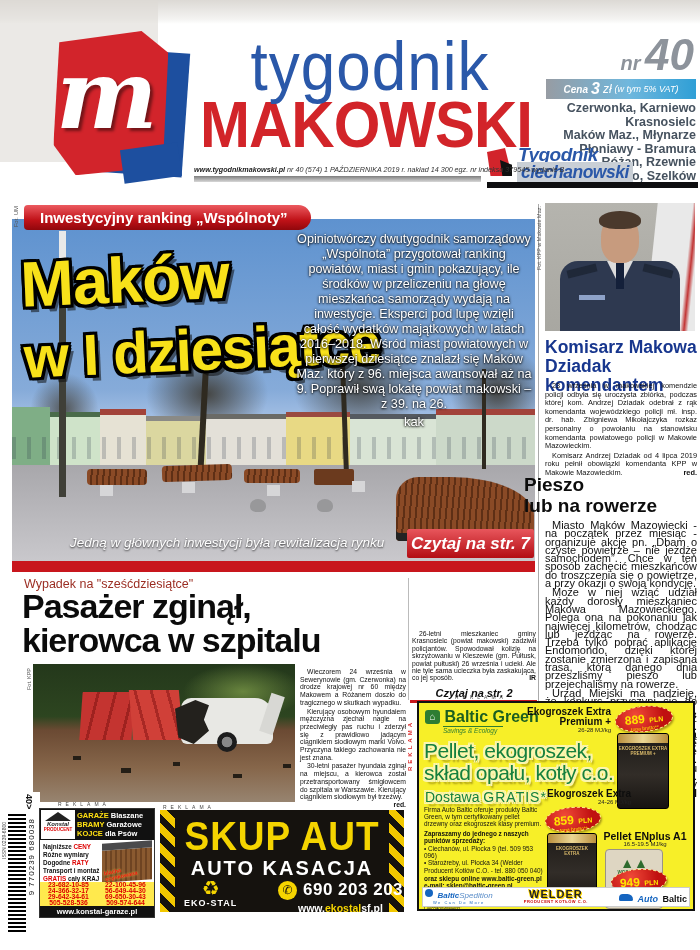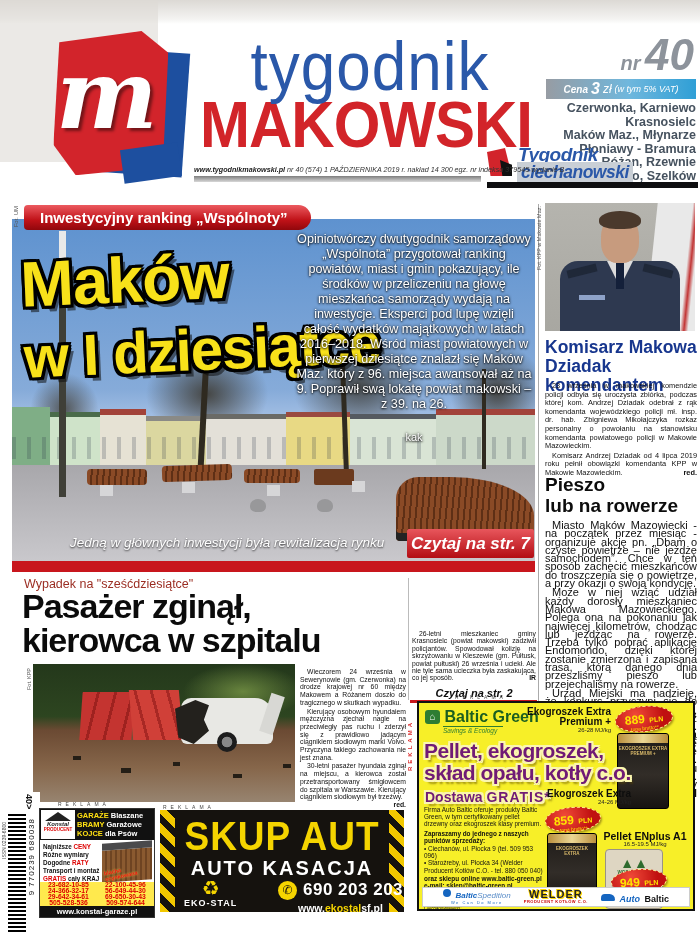--- a/index.html
+++ b/index.html
@@ -3,21 +3,21 @@
 <meta charset="utf-8">
 <style>
   html,body{margin:0;padding:0;background:#fff;font-family:"Liberation Sans",sans-serif;}
   #page{position:relative;width:700px;height:950px;background:#fff;overflow:hidden;}
   .abs{position:absolute;}
   .b{font-weight:bold;} .i{font-style:italic;}
   .vt{writing-mode:vertical-rl;transform:rotate(180deg);}
   .oy{color:#f8e11a;font-weight:bold;letter-spacing:-1px;
       text-shadow:-3px -3px 0 #000,3px -3px 0 #000,-3px 3px 0 #000,3px 3px 0 #000,
                   -3px 0 0 #000,3px 0 0 #000,0 -3px 0 #000,0 3px 0 #000,5px 6px 0 rgba(15,15,15,.55);}
-  .orr{color:#701a75;font-weight:bold;
+  .orr{color:#15803d;font-weight:normal;
       text-shadow:-2px -2px 0 #fbf6b0,2px -2px 0 #fbf6b0,-2px 2px 0 #fbf6b0,2px 2px 0 #fbf6b0,
                   -2px 0 0 #fbf6b0,2px 0 0 #fbf6b0,0 -2px 0 #fbf6b0,0 2px 0 #fbf6b0,3px 4px 2px rgba(90,70,0,.55);}
   .coltxt p{margin:0 0 1px 0;text-indent:7px;text-align:justify;}
   .byline{font-weight:bold;float:right;}
   .reklama{font-size:5px;letter-spacing:4px;color:#444;}
   .badge{background:radial-gradient(circle at 35% 30%,#f04a39,#c01010 70%);border:1px dashed #ffe98a;
          border-radius:50%;color:#ffe400;text-align:center;line-height:1;box-shadow:1px 2px 2px rgba(60,30,0,.4);}
   .bag{background:linear-gradient(180deg,#1d1a17,#322d28 55%,#171411);border:1px solid #000;border-radius:3px;overflow:hidden;}
   .bagband{height:9px;background:linear-gradient(90deg,#b98f3e,#ecd794,#b98f3e);}
   .baglbl{display:block;color:#d9b96a;font-size:4.5px;text-align:center;font-weight:bold;margin-top:3px;line-height:5px;}
@@ -125,21 +125,21 @@
 
   <div class="abs b" style="left:24px;top:205px;width:287px;height:25px;background:linear-gradient(180deg,#ec5a60,#c01218 60%,#90070c);border-radius:5px 16px 16px 5px;color:#fff;font-size:15px;line-height:25px;padding-left:16px;box-sizing:border-box;z-index:3;">Inwestycyjny ranking „Wspólnoty”</div>
 
   <div class="abs" style="left:22px;top:246px;z-index:3;transform:rotate(-2.5deg);">
     <span class="oy" style="display:block;font-size:64px;line-height:62px;">Maków</span>
     <span class="oy" style="display:block;font-size:58px;line-height:60px;margin-top:12px;">w I dziesiątce</span>
   </div>
 
   <div class="abs" style="left:296px;top:232px;width:236px;text-align:center;color:#fff;font-weight:normal;font-size:12.6px;line-height:15px;z-index:3;text-shadow:0 0 3px rgba(0,0,0,.9),0 1px 2px rgba(0,0,0,.8);">
     <span>Opiniotwórczy dwutygodnik samorządowy „Wspólnota” przygotował ranking powiatów, miast i gmin pokazujący, ile środków w przeliczeniu na głowę mieszkańca samorządy wydają na inwestycje. Eksperci pod lupę wzięli całość wydatków majątkowych w latach 2016–2018. Wśród miast powiatowych w pierwszej dziesiątce znalazł się Maków Maz. który z 96. miejsca awansował aż na 9. Poprawił swą lokatę powiat makowski – z 39. na 26.</span>
-    <span style="display:block;font-size:11px;margin-top:18px;">kak</span>
+    <span style="display:block;font-size:13px;margin-top:2px;">kak</span>
   </div>
 
   <div class="abs b i" style="left:407px;top:529px;width:127px;height:29px;background:linear-gradient(180deg,#e8565c,#b30d13);color:#fff;font-size:17px;display:flex;align-items:center;justify-content:center;border-radius:2px;z-index:3;">Czytaj na str. 7</div>
 
   <div class="abs" style="left:12px;top:561px;width:523px;height:11px;background:#c8161d;"></div>
 
   <div class="abs" style="left:538px;top:204px;width:1px;height:498px;background:#aaa;"></div>
 
   <div class="abs vt" style="left:536px;top:206px;font-size:5.5px;color:#555;">Fot. KPP w Makowie Maz.</div>
 
@@ -158,21 +158,21 @@
   <div class="abs b" style="left:545px;top:338px;width:152px;font-size:17.5px;line-height:19px;color:#17368e;">Komisarz Makowa Dziadak komendantem</div>
 
   <div class="abs coltxt" style="left:545px;top:382px;width:152px;font-size:7.4px;line-height:8.6px;color:#101010;">
     <p>23 września w makowskiej komendzie policji odbyła się uroczysta zbiórka, podczas której kom. Andrzej Dziadak odebrał z rąk komendanta wojewódzkiego policji mł. insp. dr. hab. Zbigniewa Mikołajczyka rozkaz personalny o powołaniu na stanowisku komendanta powiatowego policji w Makowie Mazowieckim.</p>
     <p>
       <span>Komisarz Andrzej Dziadak od 4 lipca 2019 roku pełnił obowiązki komendanta KPP w Makowie Mazowieckim.</span>
       <span class="byline">red.</span>
     </p>
   </div>
 
-  <div class="abs b" style="left:545px;top:474px;width:152px;font-size:19px;line-height:21px;color:#0c0c0c;">
+  <div class="abs b" style="left:524px;top:474px;width:152px;font-size:19px;line-height:21px;color:#0c0c0c;">
     <span style="display:block">Pieszo</span>
     <span style="display:block">lub na rowerze</span>
   </div>
 
   <div class="abs coltxt" style="left:545px;top:521px;width:152px;font-size:11px;line-height:8.3px;color:#101010;z-index:1;">
     <p>Miasto Maków Mazowiecki - na początek przez miesiąc - organizuje akcję pn. „Dbam o czyste powietrze – nie jeżdżę samochodem”. Chce w ten sposób zachęcić mieszkańców do troszczenia się o powietrze, a przy okazji o swoją kondycję.</p>
     <p>Może w niej wziąć udział każdy dorosły mieszkaniec Makowa Mazowieckiego. Polega ona na pokonaniu jak najwięcej kilometrów, chodząc lub jeżdżąc na rowerze. Trzeba tylko pobrać aplikację Endomondo, dzięki której zostanie zmierzona i zapisana trasa, którą danego dnia przeszliśmy pieszo lub przejechaliśmy na rowerze.</p>
     <p>
       <span>Urząd Miejski ma nadzieję, że konkurs przyczyni się do poprawy jakości powietrza, ograniczenia hałasu oraz promocji zdrowego stylu życia. Na zwycięzców czekają nagrody. Karty zgłoszeniowe przyjmowane są w biurze informacji turystycznej przy ul. Grabowej 14 od poniedziałku do piątku w godz. 8.00-16.00. Akcja ma trwać przez cały październik.</span>
       <span class="byline">RN</span>
@@ -358,21 +358,21 @@
       <p style="margin:0 0 2px 0;">Firma Auto Baltic oferuje produkty Baltic Green, w tym certyfikowany pellet drzewny oraz ekogroszek klasy premium.</p>
       <p class="b" style="margin:0 0 1px 0;">Zapraszamy do jednego z naszych punktów sprzedaży:</p>
       <p style="margin:0;">• <span>Ciechanów, ul. Płocka 9 (tel. 509 953 096)</span></p>
       <p style="margin:0;">• <span>Staroźreby, ul. Płocka 34 (Welder Producent Kotłów C.O. - tel. 880 050 040)</span></p>
       <p class="b" style="margin:1px 0 0 0;">oraz sklepu online www.baltic-green.pl</p>
       <p class="b" style="margin:0;">e-mail: sklep@baltic-green.pl</p>
       <p class="i" style="margin:2px 0 0 0;font-size:4.6px;line-height:5px;">*dostawa przy zakupie pow. 1 tony w promieniu 25 km gratis</p>
       <p class="i" style="margin:0;font-size:4.6px;line-height:5px;">**ceny z rabatem dla czytelników „Tygodnika Ciechanowskiego”</p>
     </div>
 
-    <div class="abs" style="left:3px;top:184px;width:268px;height:20px;background:#fff;border:1px solid #ccc;display:flex;align-items:center;justify-content:space-between;padding:0 20px;box-sizing:border-box;">
+    <div class="abs" style="left:3px;top:184px;width:268px;height:20px;background:#fff;border:1px solid #ccc;display:flex;align-items:center;justify-content:space-between;padding:0 2px;box-sizing:border-box;">
       <span style="text-align:center;line-height:7px;">
         <span style="display:inline-block;width:8px;height:8px;background:#1565c0;border-radius:50%;vertical-align:middle;"></span>
         <span class="b i" style="font-size:8px;color:#1565c0;">Baltic</span><span class="i" style="font-size:8px;color:#5b8ec9;">Spedition</span>
         <span style="display:block;font-size:4px;letter-spacing:1.5px;color:#1565c0;">We Can Do More</span>
       </span>
       <span style="text-align:center;line-height:8px;">
         <span class="b" style="font-size:11px;color:#222;letter-spacing:1px;text-shadow:1px 1px 0 #ffd900,-1px -1px 0 #ffd900;">WELDER</span>
         <span class="b" style="display:block;font-size:4px;color:#c00;letter-spacing:.5px;">PRODUCENT KOTŁÓW C.O.</span>
       </span>
       <span>

